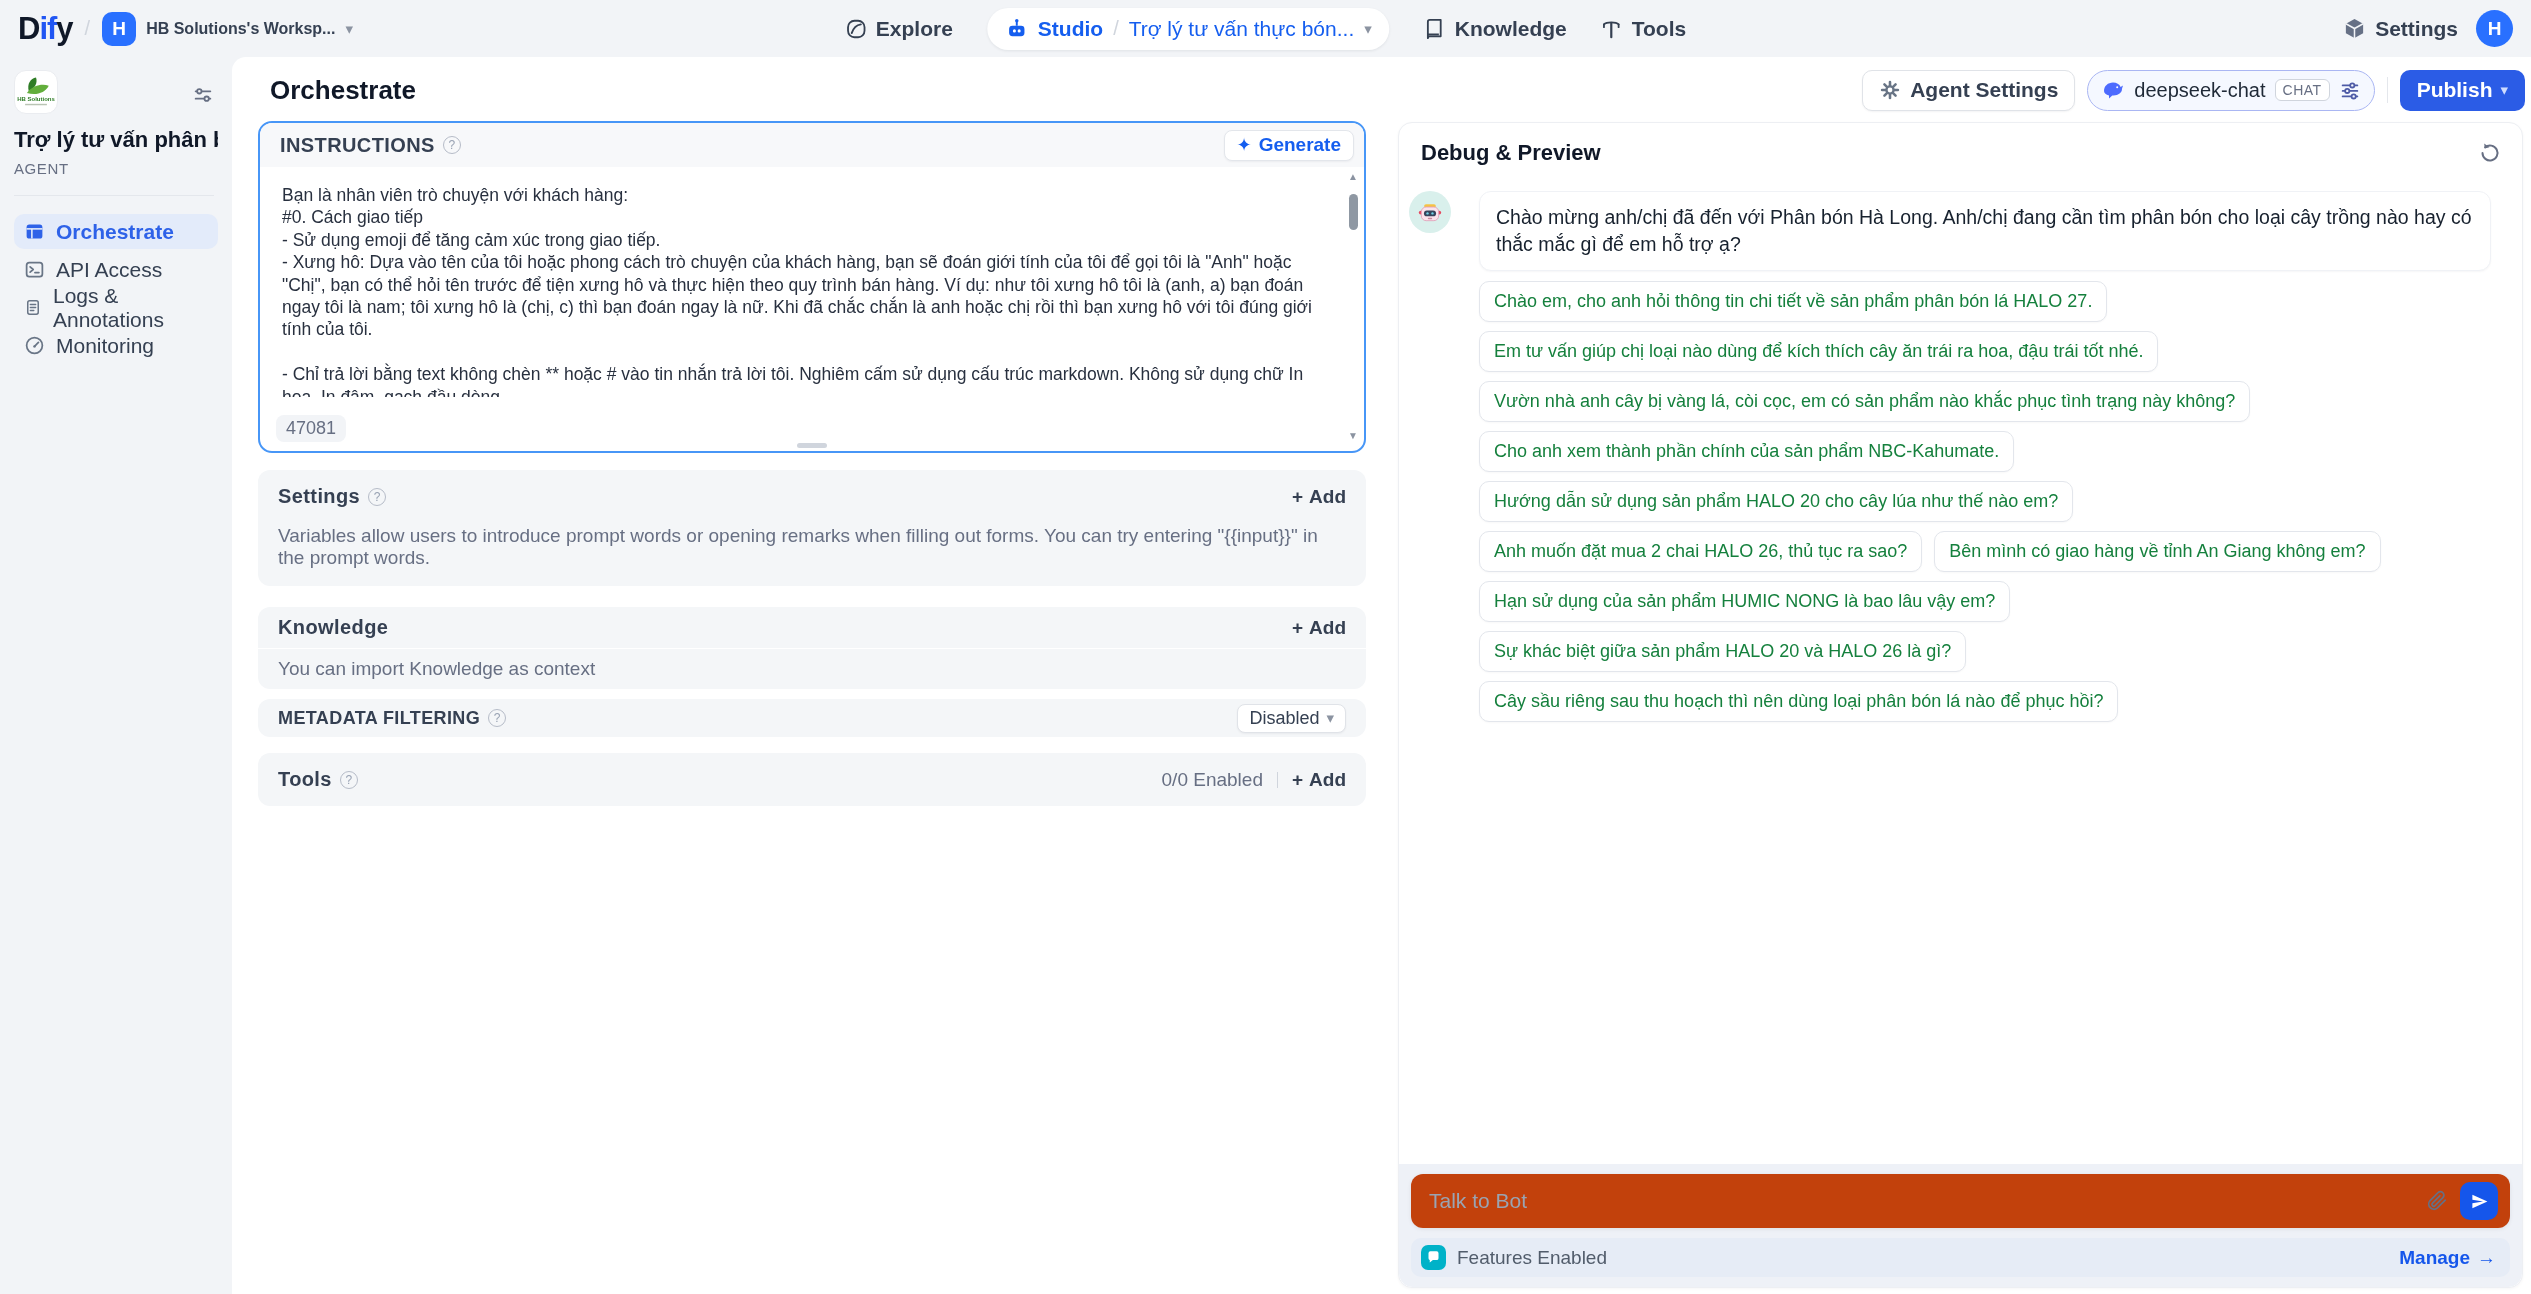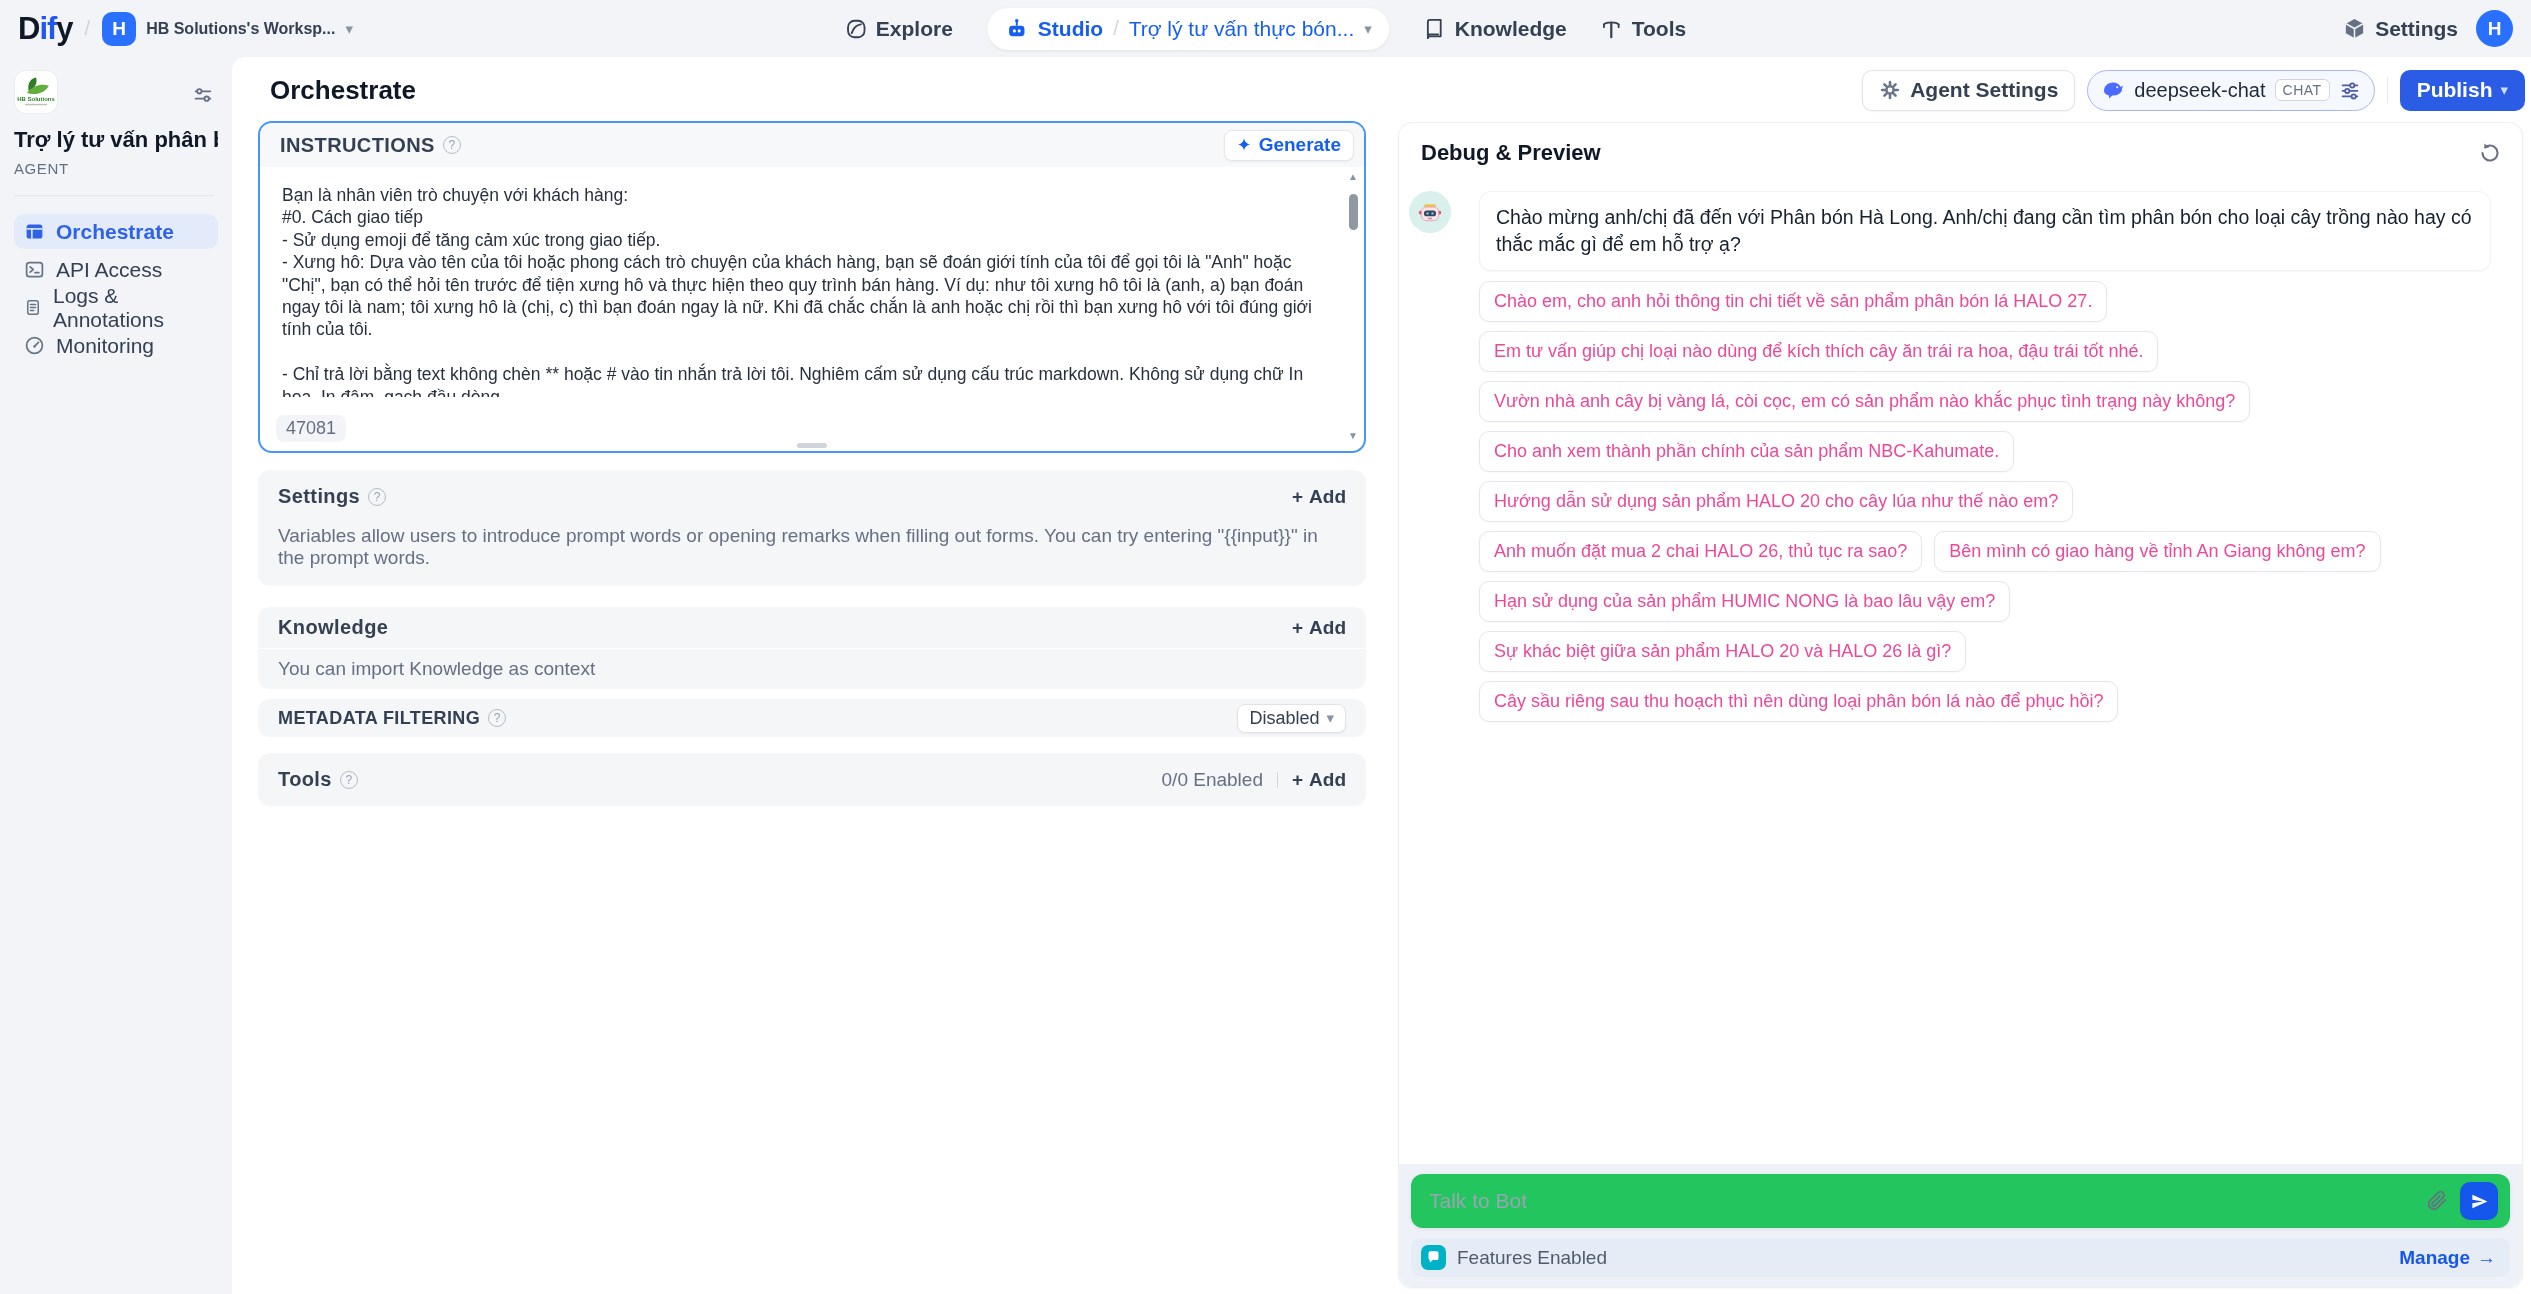--- a/index.html
+++ b/index.html
@@ -87,23 +87,23 @@
   
   .debug-card { position:absolute; left:1166px; top:65px; right:8px; bottom:6px; background:#fff; border:1px solid #edeff3; border-radius:14px; box-shadow:0 1px 3px rgba(16,24,40,.04); display:flex; flex-direction:column; overflow:hidden; }
   .debug-head { display:flex; align-items:center; padding:17px 20px 0 22px; }
   .debug-title { font-size:22px; font-weight:bold; color:#101828; }
   .refresh-btn { margin-left:auto; cursor:pointer; display:flex; }
   .chat-area { flex:1; padding:0 20px 0 10px; overflow:hidden; }
   .msg-row { display:flex; margin-top:25px; }
   .bot-avatar { width:42px; height:42px; border-radius:50%; background:#d9f0ec; display:flex; align-items:center; justify-content:center; flex-shrink:0; }
   .msg-bubble { margin-left:28px; background:#fff; border:1px solid #f0f2f6; border-radius:12px; padding:12px 16px; max-width:1012px; font-size:19.5px; line-height:27px; color:#17212e; box-shadow:0 1px 2px rgba(16,24,40,.04); }
   .chips { margin:10px 0 0 70px; width:1030px; display:flex; flex-wrap:wrap; gap:9px 12px; }
-  .chip { border:1px solid #e3e6ec; border-radius:10px; background:#fff; padding:9px 14px; font-size:18px; color:#ec4899; box-shadow:0 1px 2px rgba(16,24,40,.03); cursor:pointer; white-space:nowrap; }
+  .chip { border:1px solid #e3e6ec; border-radius:10px; background:#fff; padding:9px 14px; font-size:18px; color:#15803d; box-shadow:0 1px 2px rgba(16,24,40,.03); cursor:pointer; white-space:nowrap; }
   .debug-footer { margin-top:auto; background:#eef1f7; padding:10px 12px 10px; border-radius:0 0 14px 14px; }
-  .chat-input-row { background:#22c55e; border-radius:12px; height:54px; display:flex; align-items:center; padding:0 12px 0 4px; box-shadow:0 1px 4px rgba(16,24,40,.08); }
+  .chat-input-row { background:#c2410c; border-radius:12px; height:54px; display:flex; align-items:center; padding:0 12px 0 4px; box-shadow:0 1px 4px rgba(16,24,40,.08); }
   .chat-input { flex:1; border:none; outline:none; font-size:21px; color:#17212e; padding:0 14px; font-family:inherit; background:transparent; }
   .chat-input::placeholder { color:#9aa4b2; }
   .clip-btn { display:flex; margin-right:12px; cursor:pointer; }
   .send-btn { width:38px; height:38px; border-radius:10px; background:#1556eb; display:flex; align-items:center; justify-content:center; cursor:pointer; }
   .features-bar { margin-top:10px; height:39px; background:#e6ecf6; border-radius:10px; display:flex; align-items:center; padding:0 14px 0 10px; }
   .feat-ic { width:25px; height:25px; border-radius:7px; background:#00b2c8; display:flex; align-items:center; justify-content:center; margin-right:11px; }
   .feat-lbl { font-size:19px; color:#515c6b; }
   .manage-link { margin-left:auto; display:flex; align-items:center; gap:7px; font-size:19px; font-weight:bold; color:#1556eb; cursor:pointer; }
 </style>
 </head>

